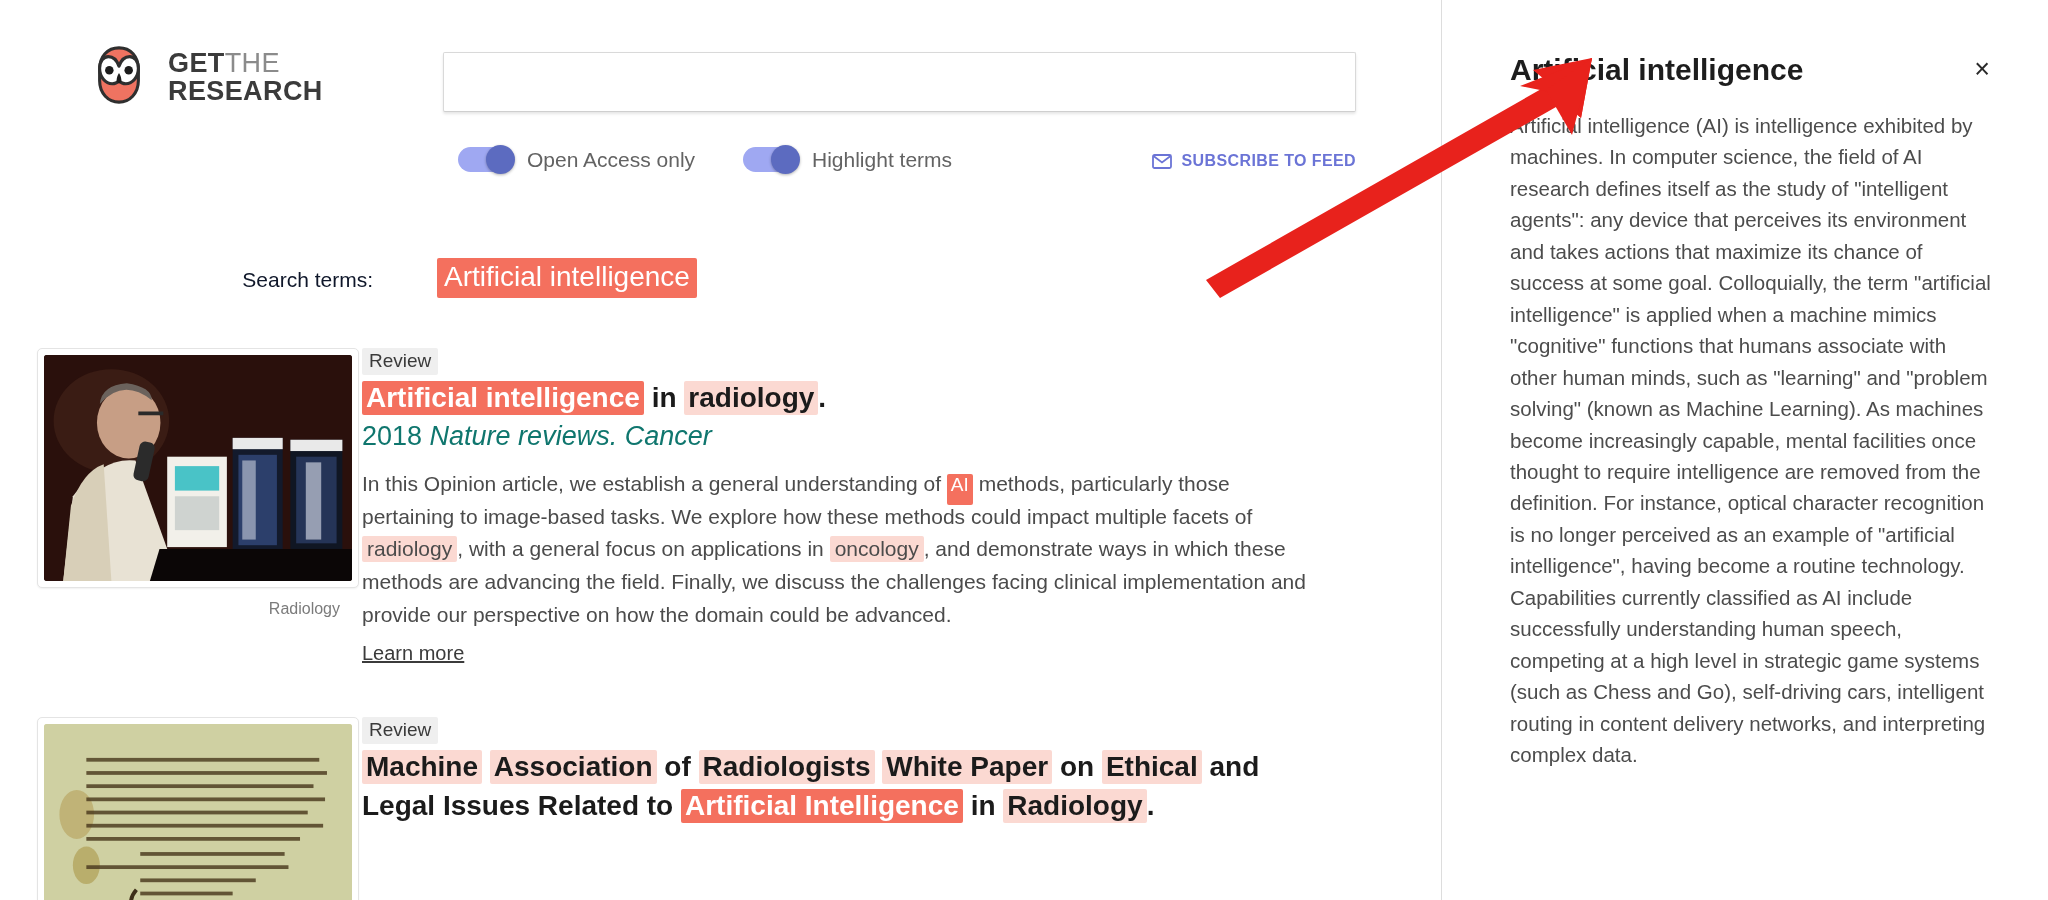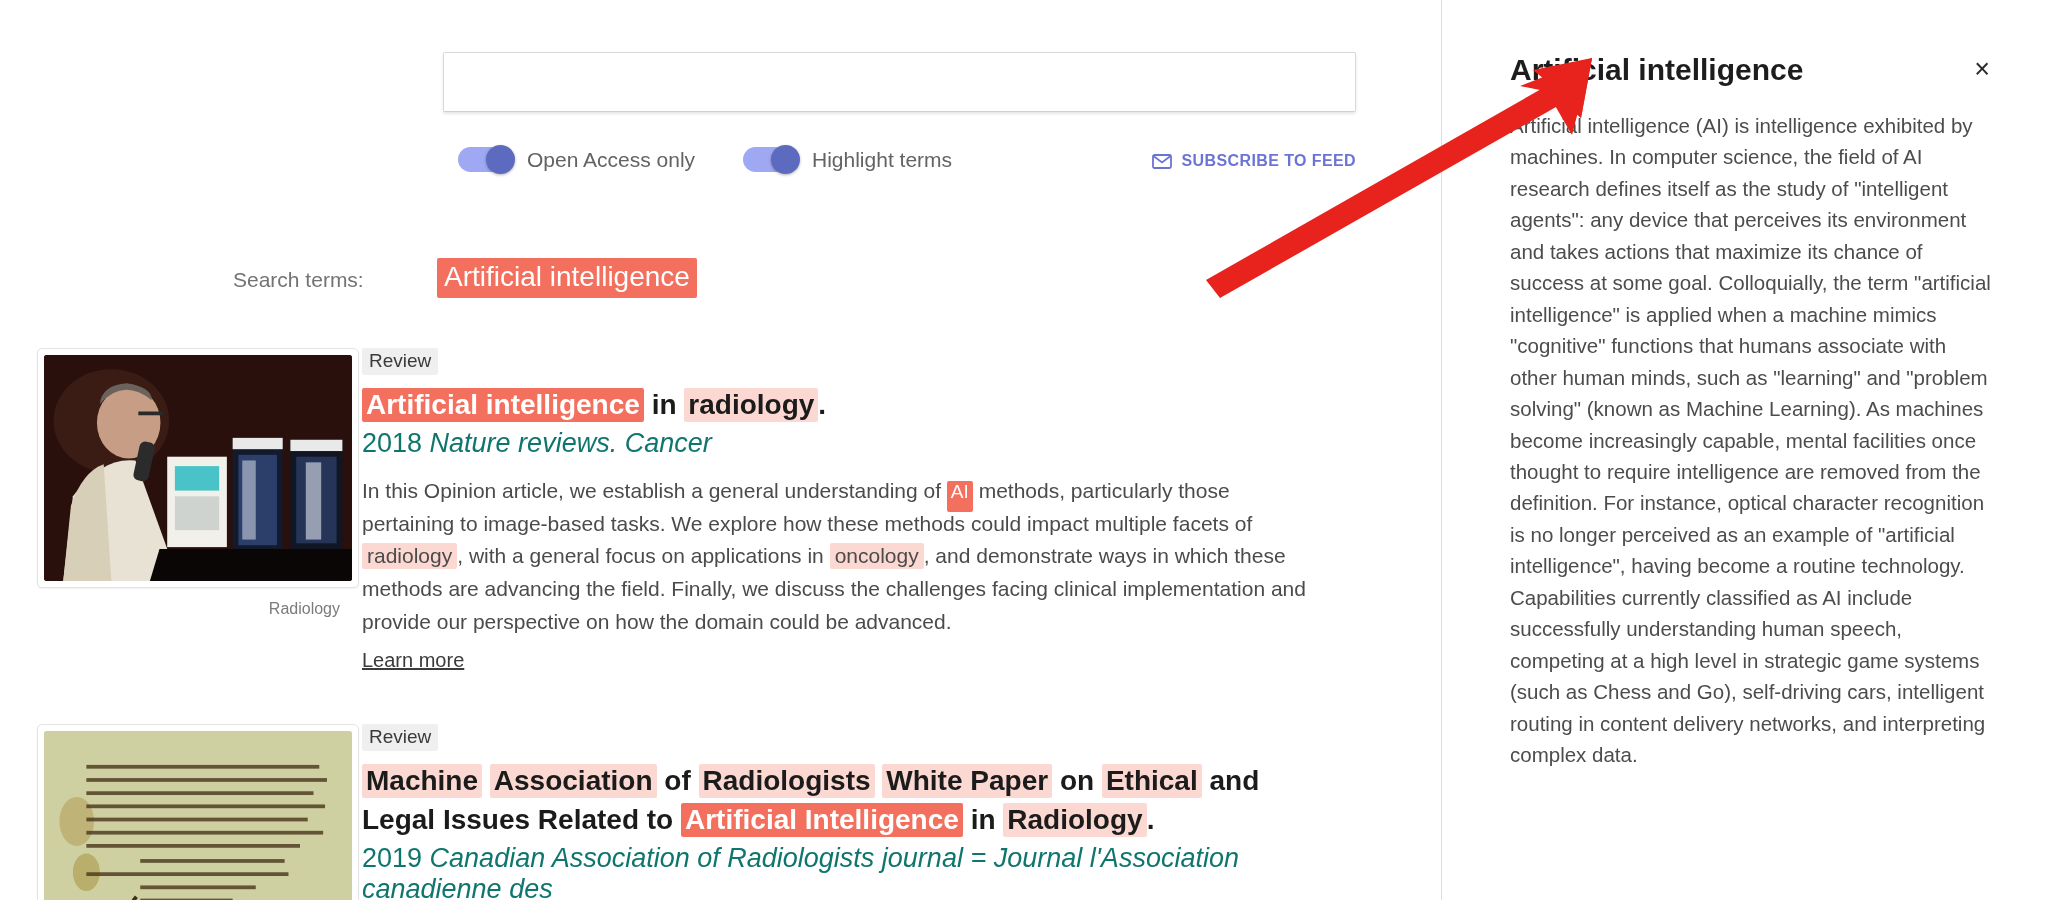--- a/index.html
+++ b/index.html
@@ -67,21 +67,21 @@
     letter-spacing: .4px; white-space: nowrap; cursor: pointer; padding-left: 12px;
   }
   #subscribe-feed svg { display: block; }
 
   
   #search-terms-row {
     position: absolute; left: 0; top: 258px; width: 1441px; height: 48px;
   }
   #search-terms-label {
     position: absolute; left: 233px; top: 10px; width: 140px;
-    text-align: left; font-size: 21px; color: #737373;
+    text-align: right; font-size: 21px; color: #0f172a;
   }
   #search-terms-list { position: absolute; left: 437px; top: 0; }
   .term-chip {
     display: inline-block;
     background: #f4705e; color: #fff;
     font-size: 28px; padding: 3px 7px 5px 7px;
     border-radius: 2px; line-height: 1.15;
     cursor: pointer;
   }
 
@@ -102,21 +102,21 @@
   .thumb .thumb-inner { width: 100%; height: 100%; border-radius: 3px; overflow: hidden; position: relative; }
   .thumb-caption {
     margin-top: 12px; text-align: right; padding-right: 22px;
     font-size: 16px; color: #7b7b7b;
   }
   .result-body { flex: 1; padding-right: 120px; }
 
   .badge-review {
     display: inline-block; background: #efefef; color: #3a3a3a;
     font-size: 19px; padding: 2px 7px; border-radius: 2px; line-height: 1.2;
-    margin-bottom: 8px;
+    margin-bottom: 1px;
   }
   .result-title {
     font-size: 28px; font-weight: 700; color: #1b1b1b;
     line-height: 1.40; margin: 2px 0 4px 0; cursor: pointer;
   }
   .result-meta { font-size: 27px; color: #0f766e; margin-bottom: 16px; }
   .result-meta .year { font-style: normal; }
   .result-meta .journal { font-style: italic; }
   .result-abstract { font-size: 21px; color: #4b4b4b; line-height: 1.56; margin: 0 0 10px 0; }
   .learn-more {
@@ -170,20 +170,35 @@
     width: 440px; height: 280px; pointer-events: none;
   }
 </style>
 </head>
 <body>
 
 <div id="root">
 
   <div id="main-column">
 
+    <div id="brand">
+      <span>
+        <svg id="owl-icon" viewBox="0 0 64 64" xmlns="http://www.w3.org/2000/svg">
+          <path d="M32 4c-12 0-20 9-20 22v12c0 13 9 22 20 22s20-9 20-22V26C52 13 44 4 32 4z" fill="#ef7361" stroke="#2f2f2f" stroke-width="3.2"></path>
+          <path d="M12 25c0-7 4-12 9-12 5 0 9 4 11 10 2-6 6-10 11-10 5 0 9 5 9 12 0 9-6 16-13 16-3 0-5-1-7-3-2 2-4 3-7 3-7 0-13-7-13-16z" fill="#ffffff" stroke="#2f2f2f" stroke-width="3.2" stroke-linejoin="round"></path>
+          <circle cx="22" cy="27" r="4.4" fill="#1d1d1d"></circle>
+          <circle cx="42" cy="27" r="4.4" fill="#1d1d1d"></circle>
+          <path d="M32 30c1.8 2.6 2.6 5.4 2.4 8.2-.8 1.6-1.6 2.4-2.4 2.4s-1.6-.8-2.4-2.4c-.2-2.8.6-5.6 2.4-8.2z" fill="#1d1d1d"></path>
+        </svg>
+      </span>
+      <div id="brand-text">
+        <div class="brand-line"><span class="brand-strong">GET</span><span class="brand-light">THE</span></div>
+        <div class="brand-line brand-strong">RESEARCH</div>
+      </div>
+    </div>
 
     <input id="search-input" type="text" value="" placeholder="" style="">
 
     <div id="controls-row">
       <div class="toggle-group oa">
         <span class="switch">
             <span class="knob"></span>
           </span>
         <span class="toggle-label">Open Access only</span>
       </div>
@@ -262,21 +277,20 @@
                     <rect x="100" y="164" width="120" height="4"></rect>
                     <rect x="100" y="178" width="96" height="4"></rect>
                   </g>
                   <path d="M96 176 q-12 14 2 28 q14 12 26 0" fill="none" stroke="#3e2f18" stroke-width="4"></path>
                 </svg></div>
             </div>
           </div>
           <div class="result-body">
             <div><span class="badge-review">Review</span></div>
             <div class="result-title"><mark class="hl-soft">Machine</mark> <mark class="hl-soft">Association</mark> of <mark class="hl-soft">Radiologists</mark> <mark class="hl-soft">White Paper</mark> on <mark class="hl-soft">Ethical</mark> and Legal Issues Related to <mark class="hl-strong">Artificial Intelligence</mark> in <mark class="hl-soft">Radiology</mark>.</div>
-            <div class="result-meta"><span class="year">2019 </span><span class="journal">Canadian Association of Radiologists journal = Journal l'Association canadienne des</span></div>
           </div>
         </div>
       </div>
   </div>
 
   <div id="panel-divider"></div>
 
   <div id="side-panel">
     <div id="panel-head">
       <h1 id="panel-title">Artificial intelligence</h1>

